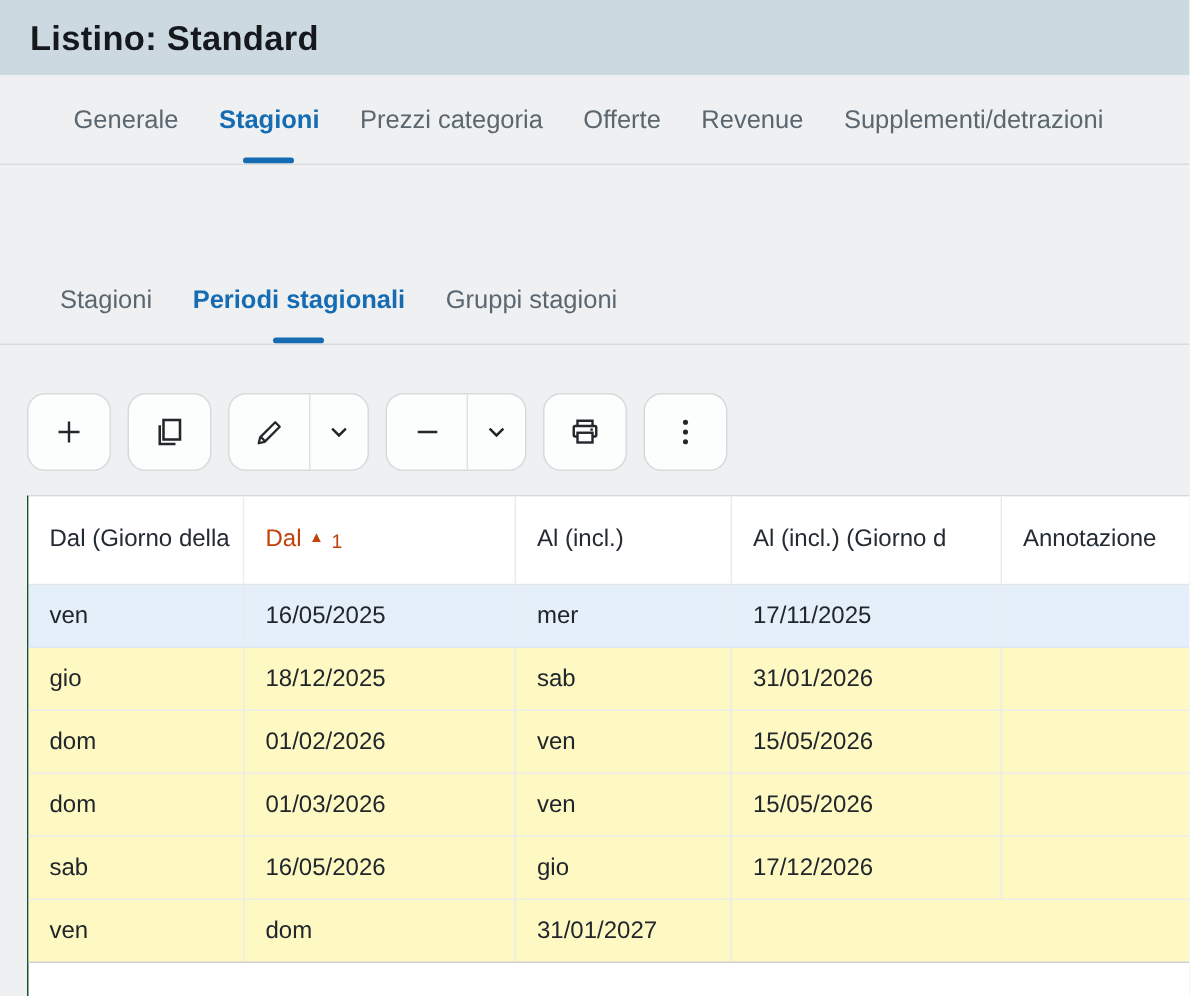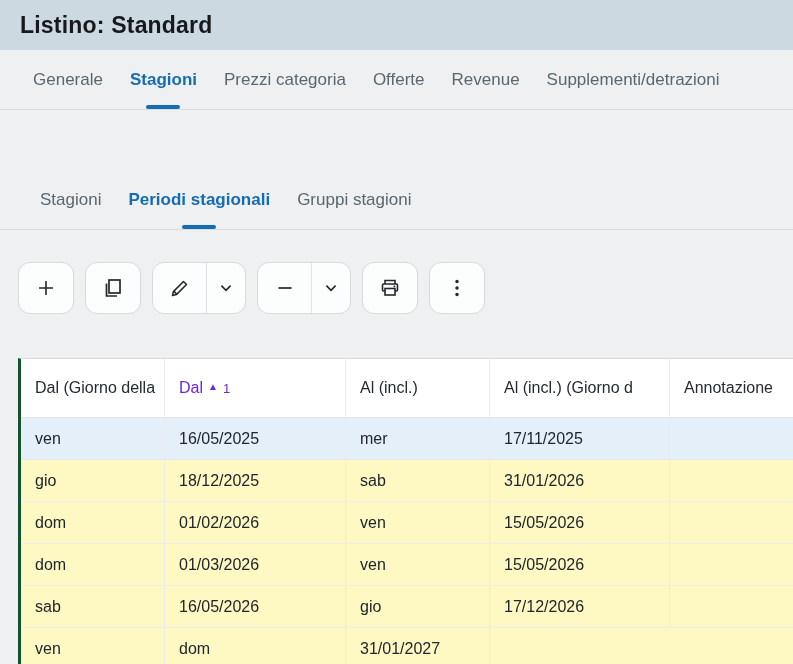--- a/index.html
+++ b/index.html
@@ -15,21 +15,21 @@
   }
   .titlebar h1 {
     margin:12px; font-size:23px; font-weight:600; color:#15191d; letter-spacing:.2px;
   }
   
   .tabbar {
     position:absolute; left:0; right:0; height:59px;
     border-bottom:1px solid #d9dcde;
     display:flex; align-items:center; gap:27px; overflow:hidden; white-space:nowrap;
   }
-  .tabbar.primary { top:50px; padding-left:33px; }
+  .tabbar.primary { top:50px; padding-left:49px; }
   .tabbar.secondary { top:170px; padding-left:40px; }
   .tab {
     position:relative; height:100%; display:flex; align-items:center;
     font-size:17px; color:#5b6770; cursor:pointer;
   }
   .tab.active { color:#156cb2; font-weight:600; }
   .tab .underline {
     display:none; position:absolute; bottom:0; left:50%; transform:translateX(-50%);
     width:34px; height:4px; border-radius:2px; background:#156cb2;
   }
@@ -43,41 +43,40 @@
   }
   .btn.split { width:94px; padding:0; }
   .btn .half { height:100%; display:flex; align-items:center; justify-content:center; }
   .btn .half.main { width:54px; }
   .btn .half.arrow { width:38px; }
   .btn .split-divider { width:1px; height:100%; background:#dfe2e4; }
   .icon svg { display:block; }
   
   .table-card {
     position:absolute; top:330px; left:18px; right:0; bottom:0;
-    background:#ffffff; border-top:1px solid #d7dadc; border-left:3px solid #14532d;
+    background:#ffffff; border-top:1px solid #d7dadc; border-left:1px solid #14532d;
     overflow:hidden;
-    margin-top:28px;
   }
   .trow {
     display:grid; grid-template-columns:144px 181px 144px 180px 1fr;
     box-sizing:border-box;
   }
   .cell {
     box-sizing:border-box; padding:0 6px 0 14px;
     border-right:1px solid #e9ebec;
     display:flex; align-items:center; overflow:hidden; white-space:nowrap;
     font-size:16px; color:#20262c;
   }
   .cell:last-child { border-right:none; }
   .thead .trow { height:59px; border-bottom:1px solid #e3e5e7; }
   .thead .cell { color:#242b32; cursor:pointer; background:#fff; }
   .tbody .trow { height:42px; border-bottom:1px solid #ededef; cursor:pointer; background:#fef9c3; }
   .tbody .trow.selected { background:#e5effa; border-bottom-color:#dde8f4; }
   .tbody .trow.last { border-bottom:1px solid #cfd2d4; }
-  .sorted { color:#6d28d9; display:flex; align-items:center; gap:5px; }
+  .sorted { color:#c2410c; display:flex; align-items:center; gap:5px; }
   .sort-arrow { font-size:10px; line-height:1; position:relative; top:-1px; }
   .sort-order { font-size:13px; }
 </style>
 </head>
 <body>
 
 <div class="stage">
 
   <div class="titlebar">
     <h1>Listino: Standard</h1>

